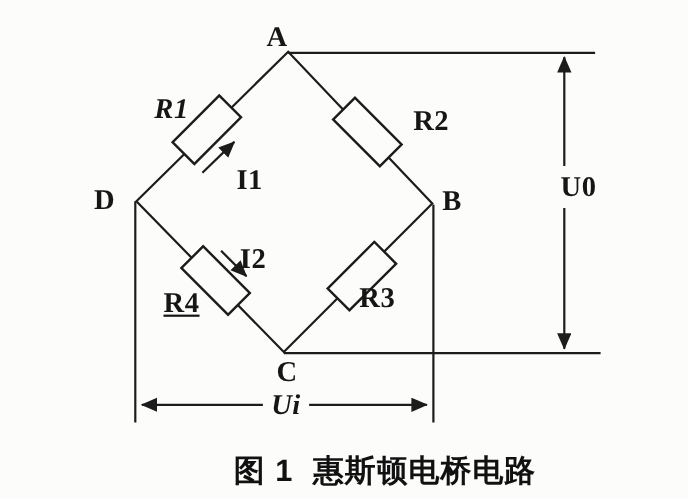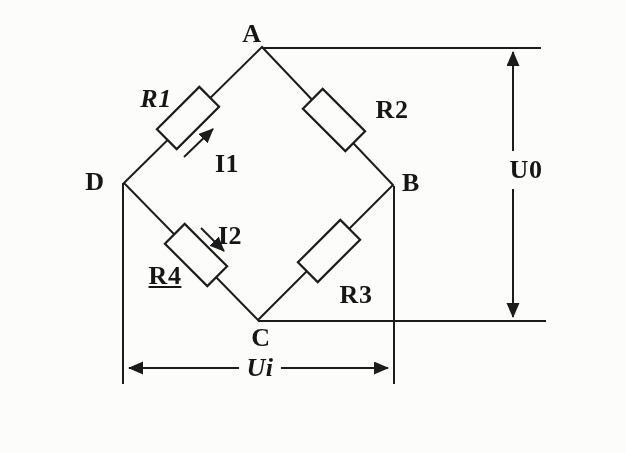--- a/index.html
+++ b/index.html
@@ -25,21 +25,21 @@
     line-height: 1;
     white-space: pre;
     letter-spacing: 0.5px;
   }
   .lbl-a  { left: 252px; top:  34px; }
   .lbl-b  { left: 411px; top: 183px; }
   .lbl-c  { left: 261px; top: 338px; }
   .lbl-d  { left:  95px; top: 182px; }
   .lbl-r1 { left: 156px; top:  99px; font-style: italic; }
   .lbl-r2 { left: 392px; top: 110px; }
-  .lbl-r3 { left: 356px; top: 271px; margin-top: 24px; }
+  .lbl-r3 { left: 343px; top: 271px; }
   .lbl-r4 { left: 165px; top: 276px; text-decoration: underline; }
   .lbl-i1 { left: 227px; top: 152px; margin-top: 12px; }
   .lbl-i2 { left: 230px; top: 236px; }
   .lbl-u0 { left: 526px; top: 170px; }
   .lbl-ui { left: 260px; top: 368px; font-style: italic; }
   .caption {
     position: absolute;
     left: 350px; top: 428px;
     transform: translate(-50%, -50%);
     color: #111;
@@ -94,14 +94,15 @@
   <span class="lbl lbl-r2">R2</span>
   <span class="lbl lbl-r3">R3</span>
   <span class="lbl lbl-r4">R4</span>
 
   <span class="lbl lbl-i1">I1</span>
   <span class="lbl lbl-i2">I2</span>
 
   <span class="lbl lbl-u0">U0</span>
   <span class="lbl lbl-ui">Ui</span>
 
+  <div class="caption">图 1  惠斯顿电桥电路</div>
 
 </div>
 
 </body></html>

